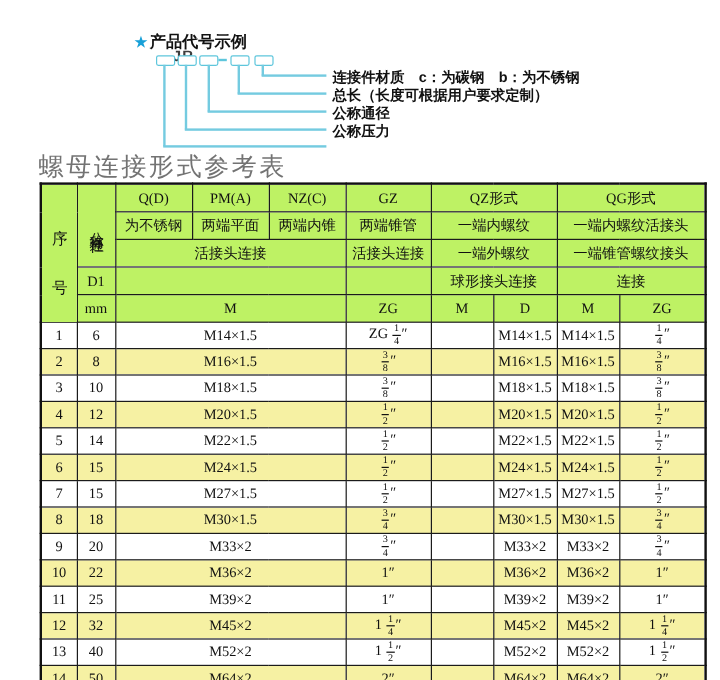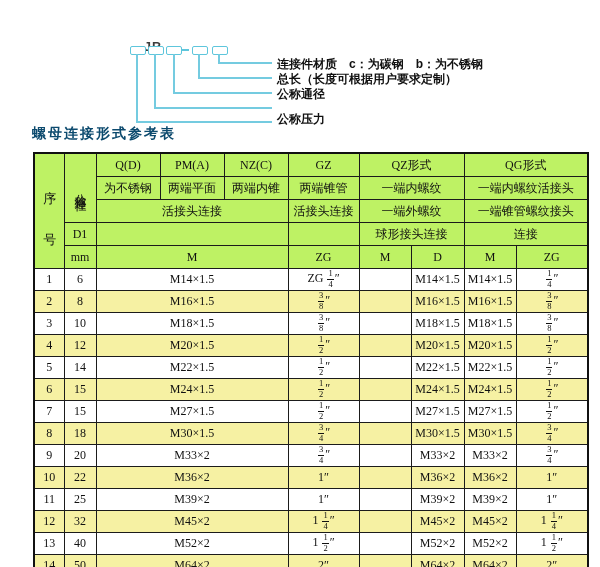--- a/index.html
+++ b/index.html
@@ -13,22 +13,22 @@
   .jr{position:absolute;left:112px;top:40px;font-family:"Liberation Sans",sans-serif;
       font-weight:bold;font-size:12.5px;color:#3d3d3d;letter-spacing:1px;margin-left:32px;}
   .cbox{position:absolute;top:46px;width:14px;height:7px;border:1.5px solid #5ec6dc;border-radius:2px;background:#fff;}
   .cdash{position:absolute;top:49px;left:182px;width:7px;height:2px;background:#5ec6dc;}
   .vline{position:absolute;width:2px;background:#74cbe0;}
   .hline{position:absolute;height:2px;background:#74cbe0;}
   .dlabel{position:absolute;left:277px;font-family:"Liberation Sans",sans-serif;
           font-weight:bold;font-size:12px;white-space:nowrap;color:#111;}
 
   
-  .tbl-title{position:absolute;left:32px;top:125px;font-size:14px;font-weight:bold;
-             letter-spacing:2px;color:#0c4a6e;font-family:"Liberation Serif",serif;}
+  .tbl-title{position:absolute;left:32px;top:125px;font-size:21px;font-weight:normal;
+             letter-spacing:2px;color:#737373;font-family:"Liberation Serif",serif;}
 
   
   table.ref{position:absolute;left:33px;top:152px;width:554px;height:406px;
             border-collapse:collapse;table-layout:fixed;border:2px solid #111;}
   .ref th,.ref td{border:1px solid #1b1b1b;padding:0;text-align:center;vertical-align:middle;
                   font-size:12px;font-weight:normal;overflow:hidden;white-space:nowrap;}
   .ref thead th{background:#bef264;height:22px;}
   .ref thead tr{height:22px;}
   .ref tbody td{background:#ffffff;height:21px;}
   .ref tbody tr.alt td{background:#f6f1a3;}
@@ -38,20 +38,21 @@
   .vtext2{writing-mode:vertical-rl;text-orientation:upright;letter-spacing:2px;font-size:12px;display:inline-block;}
   .fr{display:inline-block;vertical-align:middle;text-align:center;line-height:1;margin:0 1px;}
   .fr span{display:block;font-size:8.5px;line-height:1.15;padding:0 1px;}
   .fr span:first-child{border-bottom:1px solid #111;}
 </style>
 </head>
 <body>
 
 <div class="page">
 
+  <div class="diag-title"><span class="star">★</span><span>产品代号示例</span></div>
 
   <div class="jr">JR</div>
 
   <div class="cbox" style="left:130px"></div>
   <div class="cbox" style="left:148px"></div>
   <div class="cbox" style="left:166px"></div>
   <div class="cdash"></div>
   <div class="cbox" style="left:192px"></div>
   <div class="cbox" style="left:212px"></div>
 
@@ -63,21 +64,21 @@
 
   <div class="hline" style="left:218px;top:62px;width:54px"></div>
   <div class="hline" style="left:198px;top:77px;width:74px"></div>
   <div class="hline" style="left:173px;top:92px;width:99px"></div>
   <div class="hline" style="left:154px;top:107px;width:118px"></div>
   <div class="hline" style="left:136px;top:121px;width:136px"></div>
 
   <div class="dlabel" style="top:71px">总长（长度可根据用户要求定制）</div>
   <div class="dlabel" style="top:56px">连接件材质　c：为碳钢　b：为不锈钢</div>
   <div class="dlabel" style="top:86px">公称通径</div>
-  <div class="dlabel" style="top:111px">公称压力</div>
+  <div class="dlabel" style="top:101px">公称压力</div>
 
   <div class="tbl-title">螺母连接形式参考表</div>
 
   <table class="ref">
     <colgroup>
       <col style="width:30px">
         <col style="width:32px">
         <col style="width:64px">
         <col style="width:64px">
       <col style="width:64px">

